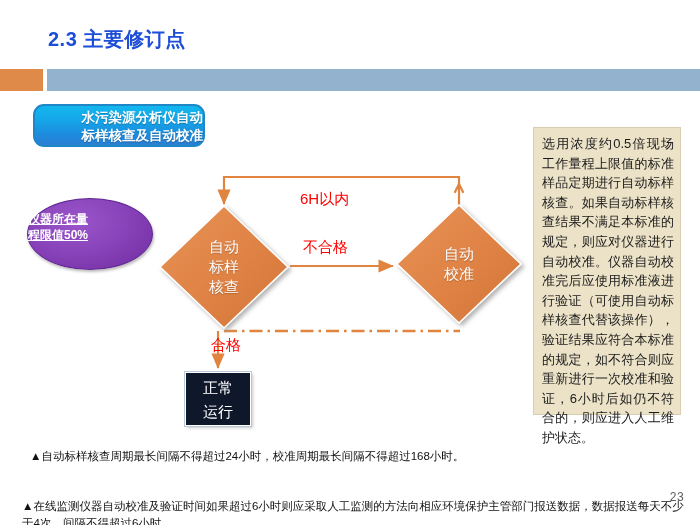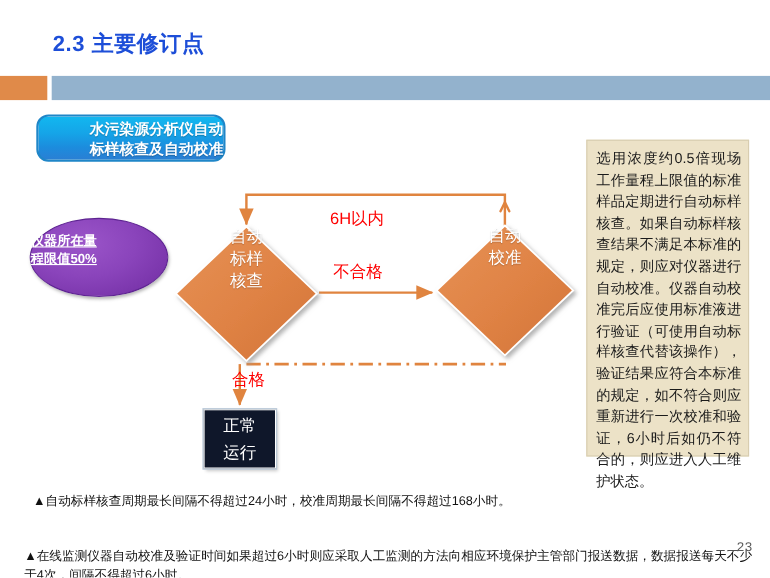--- a/index.html
+++ b/index.html
@@ -98,21 +98,21 @@
   .diamond-wrap {
     position: absolute;
   }
   .diamond-label {
     position: absolute;
     left: 0; top: 0;
     width: 100%; height: 100%;
     display: flex;
     flex-direction: column;
     align-items: center;
-    justify-content: flex-start;
+    justify-content: center;
     color: #ffffff;
     font-size: 15px;
     line-height: 20px;
     text-shadow: 0 1px 1px rgba(0,0,0,.22);
   }
   .diamond-label .ln { display: block; }
 
   #diamond-check { left: 160px; top: 206px; width: 128px; height: 122px; }
   #diamond-calib { left: 397px; top: 205px; width: 124px; height: 118px; }
 

